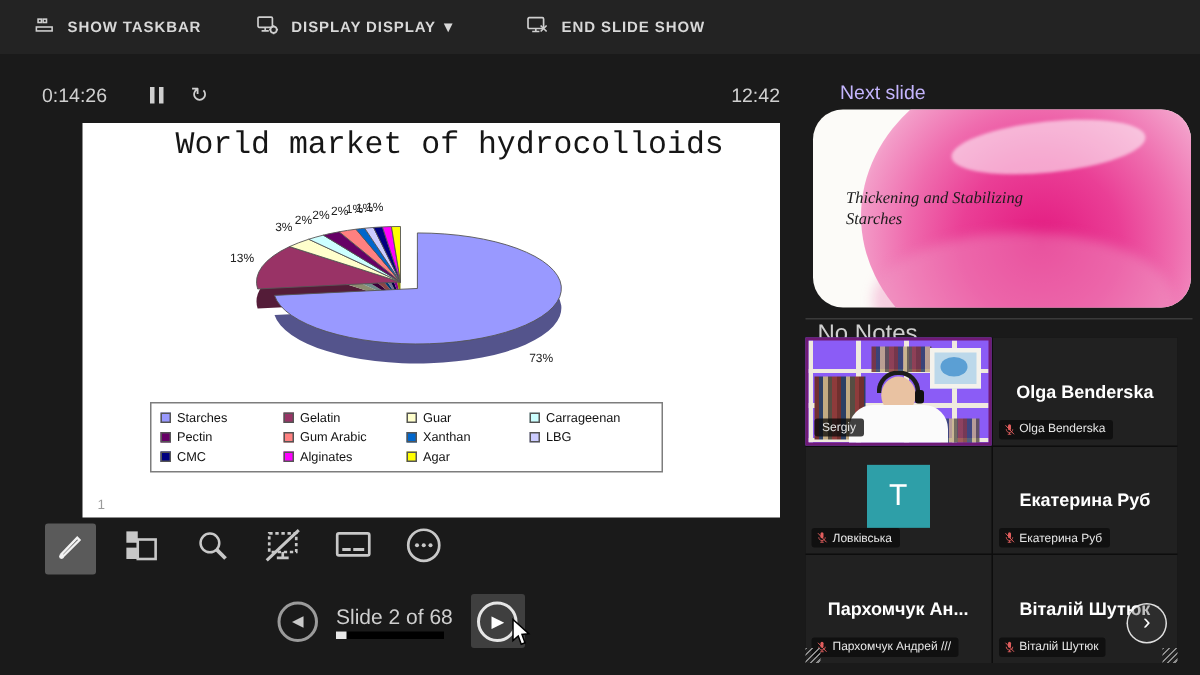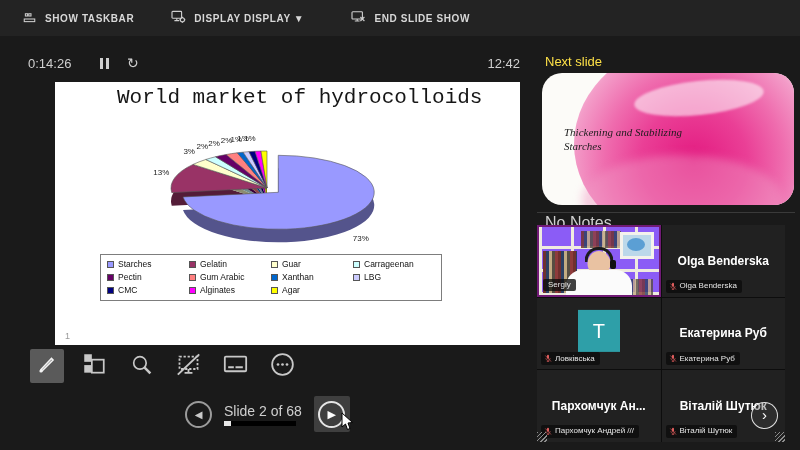--- a/index.html
+++ b/index.html
@@ -15,21 +15,21 @@
   #timer-row{position:absolute;left:28px;top:52px;width:492px;height:22px;color:#cfcfcf;font-size:13px;display:flex;align-items:center;}
   #timer-val{min-width:58px;}
   .pause-bars{display:inline-flex;gap:3px;margin-left:14px;}
   .pause-bars i{width:3px;height:11px;background:#cfcfcf;display:block;}
   #restart-btn{margin-left:18px;font-size:14px;color:#cfcfcf;}
   #clock{margin-left:auto;}
 
   #slide{position:absolute;left:55px;top:82px;width:465px;height:263px;background:#ffffff;}
   #slide-title{position:absolute;left:62px;top:4px;font-size:21px;color:#161616;font-family:Liberation Mono, monospace;}
   #pie-svg{position:absolute;left:0;top:0;}
-  #legend{position:absolute;left:45px;top:172px;width:342px;border:1px solid #7d7d7d;background:#fff;
+  #legend{position:absolute;left:45px;top:186px;width:342px;border:1px solid #7d7d7d;background:#fff;
           display:grid;grid-template-columns:1fr 1fr 1fr 1fr;padding:4px 6px;row-gap:2px;}
   .lg-item{display:flex;align-items:center;gap:4px;font-size:8.5px;color:#111;line-height:11px;}
   .lg-item .sw{width:7px;height:7px;border:1px solid #555;flex:none;}
   #page-num{position:absolute;left:10px;bottom:4px;font-size:9px;color:#9a9a9a;}
 
   
   #tools{position:absolute;left:30px;top:349px;display:flex;align-items:center;gap:13px;}
   .tool{width:34px;height:34px;display:flex;align-items:center;justify-content:center;border-radius:2px;}
   .tool svg{stroke:#c8c8c8;fill:none;stroke-width:1.6;}
   .tool.active{background:#5a5a5a;}
@@ -40,21 +40,21 @@
   .nav-circle{width:27px;height:27px;border:2px solid #9b9b9b;border-radius:50%;display:flex;align-items:center;justify-content:center;color:#c9c9c9;font-size:10px;background:transparent;}
   #nav-mid{margin:0 12px;text-align:left;}
   #slide-counter{font-size:14px;color:#cfcfcf;white-space:nowrap;}
   #progress{width:72px;height:5px;background:#000;margin-top:2px;position:relative;}
   #progress-fill{position:absolute;left:0;top:0;height:5px;background:#e8e8e8;}
   #next-wrap{width:36px;height:36px;background:#3f3f3f;display:flex;align-items:center;justify-content:center;border-radius:2px;}
   #next-wrap .nav-circle{border-color:#e6e6e6;color:#ffffff;font-size:11px;}
   #cursor{position:absolute;left:341px;top:412px;z-index:60;}
 
   
-  #next-slide-label{position:absolute;left:545px;top:54px;font-size:13px;color:#fde047;}
+  #next-slide-label{position:absolute;left:560px;top:54px;font-size:13px;color:#c4b5fd;}
   #thumb{position:absolute;left:542px;top:73px;width:252px;height:132px;background:#fcfbf8;overflow:hidden;border-radius:20px;}
   .bowl{position:absolute;right:-30px;top:-34px;width:250px;height:210px;border-radius:50%;
         background:radial-gradient(circle at 48% 58%, #e31a80 0%, #ea3f96 30%, #ef6cae 50%, #f39cc8 68%, rgba(248,214,232,.75) 82%, rgba(255,255,255,0) 95%);}
   .bowl-glare{position:absolute;right:30px;top:8px;width:130px;height:34px;border-radius:50%;background:rgba(255,255,255,.55);transform:rotate(-6deg);filter:blur(1px);}
   .bowl-wash{position:absolute;left:40px;bottom:-40px;width:200px;height:90px;border-radius:50%;background:rgba(240,150,195,.45);filter:blur(4px);}
   #thumb-caption{position:absolute;left:22px;top:52px;width:120px;font-family:"Liberation Serif",serif;font-style:italic;font-size:11px;color:#1c1c1c;line-height:1.3;}
   #panel-divider{position:absolute;left:537px;top:212px;width:258px;height:1px;background:#3a3a3a;}
   #notes-label{position:absolute;left:545px;top:214px;font-size:16px;color:#cfcfcf;}
 
   

